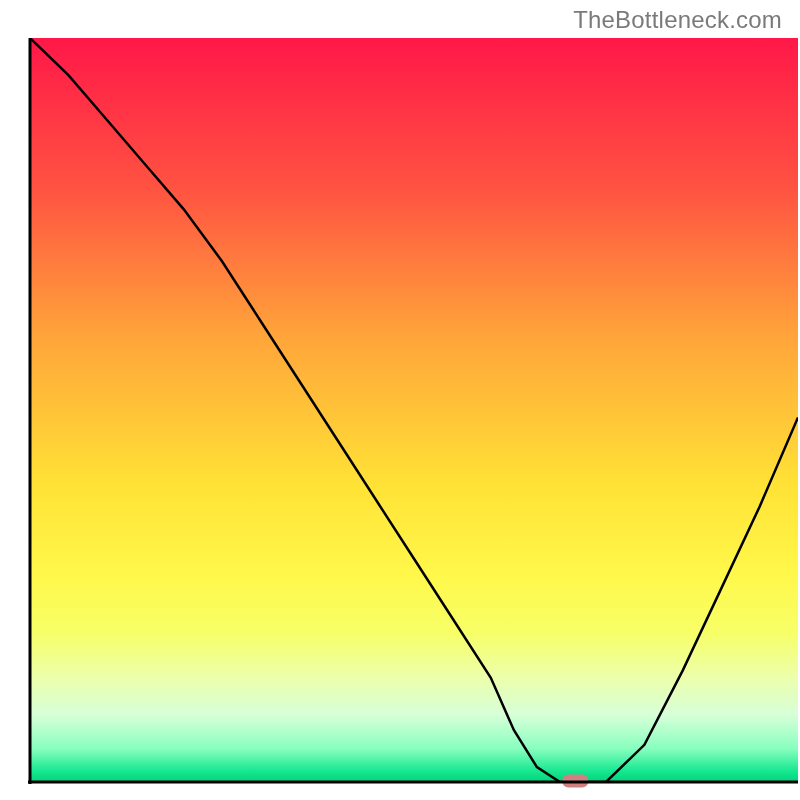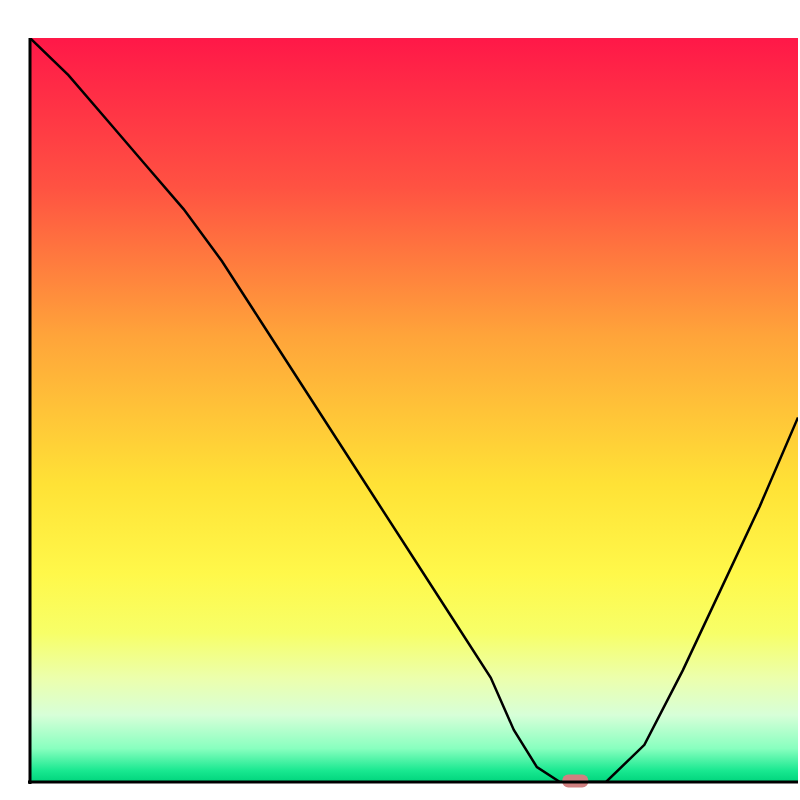--- a/index.html
+++ b/index.html
@@ -42,20 +42,21 @@
   }
   .marker {
     fill: #d08080;
     stroke: none;
   }
 </style>
 </head>
 <body>
 
 <div class="stage">
+  <div class="watermark">TheBottleneck.com</div>
 
   <svg id="chart-svg" width="800" height="800" viewBox="0 0 800 800">
     <defs>
       <linearGradient id="bg-grad" x1="0" y1="0" x2="0" y2="1">
           <stop offset="0%" stop-color="#ff1848"></stop>
           <stop offset="20%" stop-color="#ff5242"></stop>
           <stop offset="40%" stop-color="#ffa43a"></stop>
           <stop offset="60%" stop-color="#ffe236"></stop>
           <stop offset="72%" stop-color="#fff84a"></stop>
           <stop offset="80%" stop-color="#f7ff68"></stop>

